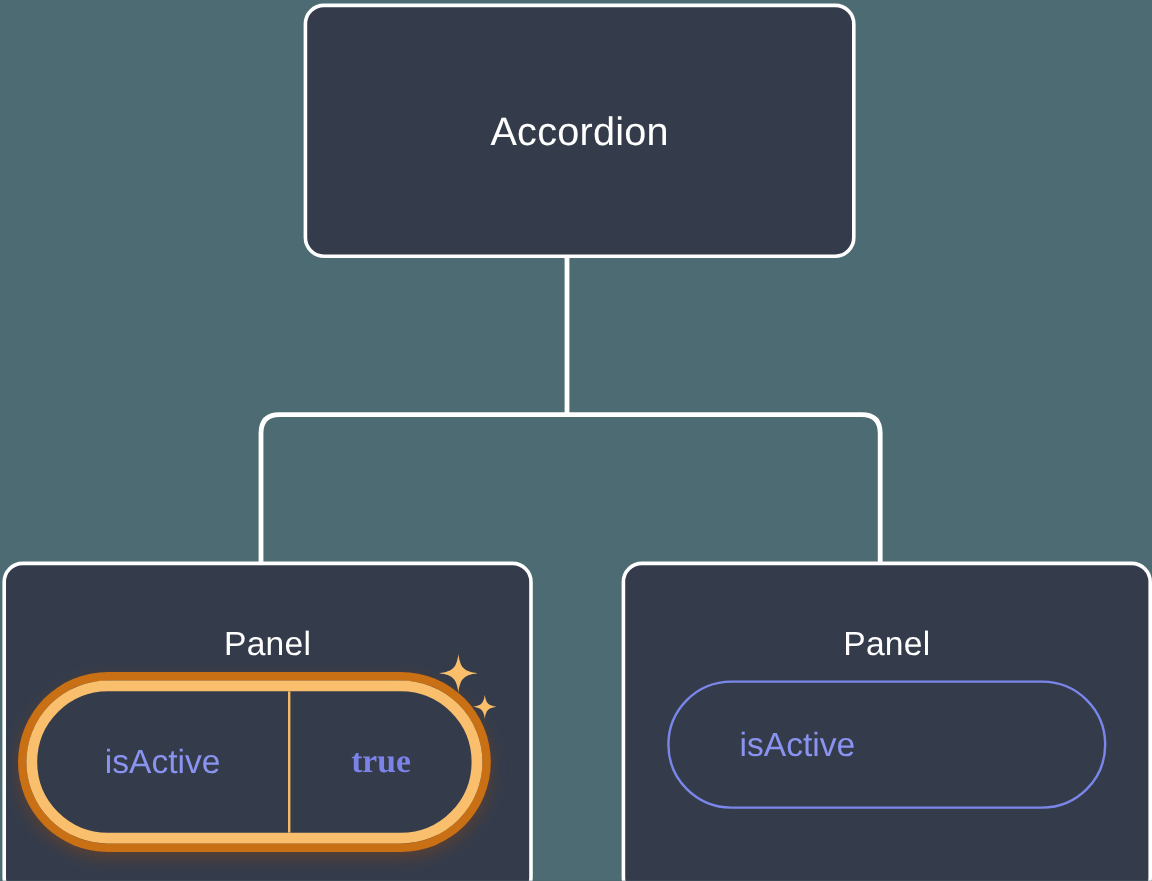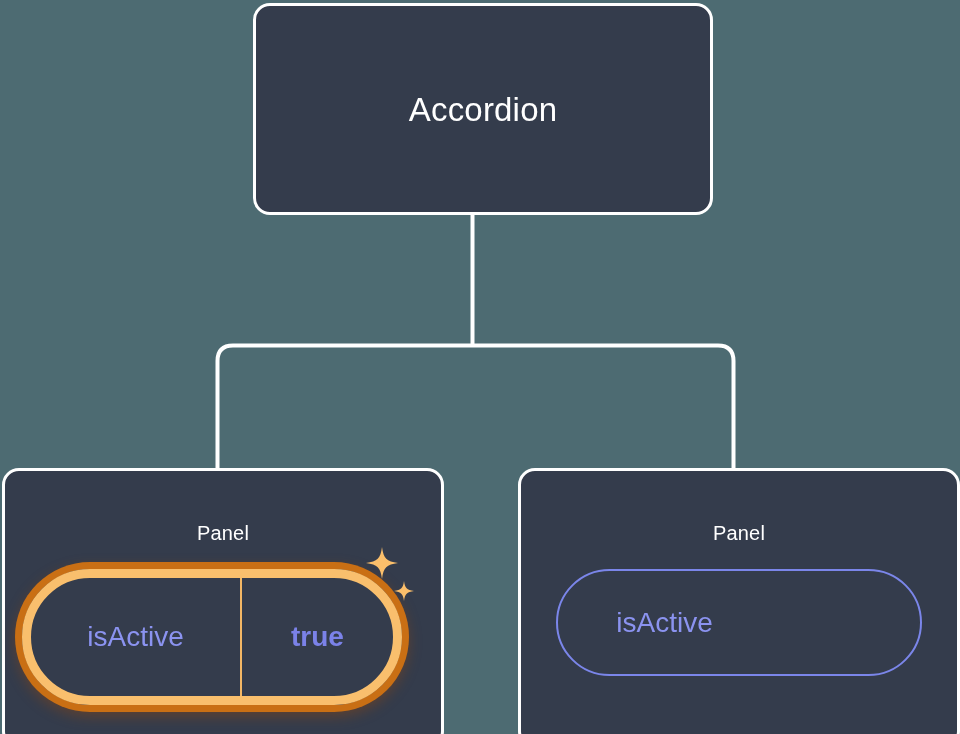--- a/index.html
+++ b/index.html
@@ -40,29 +40,29 @@
     top:468px;
     display:flex;
     flex-direction:column;
     align-items:center;
   }
   #panel-node-left{left:2px;}
   #panel-node-right{left:518px;}
 
   .node-title-sm{
     color:#ffffff;
-    font-size:20px;
+    font-size:28px;
     font-weight:400;
     margin-top:52px;
     line-height:1;
     letter-spacing:.2px;
   }
 
   
-  .pill-wrap{position:relative;margin-top:26px;}
+  .pill-wrap{position:relative;margin-top:16px;}
 
   .pill{
     box-sizing:border-box;
     display:flex;
     align-items:stretch;
     border-radius:999px;
     overflow:hidden;
   }
   .pill-cell{
     display:flex;align-items:center;justify-content:center;
@@ -91,20 +91,21 @@
       0 0 0 7px #c96f14,
       0 5px 14px 6px rgba(150,72,10,.45);
   }
   .pill-hl .pill-cell{font-weight:400;}
   .pill-hl .cell-key{width:209px;color:#8b93f0;}
   .pill-hl .cell-val{
     flex:1;
     border-left:2px solid #f3b765;
     color:#7b82e8;
     font-weight:700;
+    font-family:Liberation Serif, serif;
   }
 
   
   .sparkles{position:absolute;right:-24px;top:-28px;width:70px;height:78px;pointer-events:none;}
 
   
   #pill-wrap-left{margin-left:-22px;}
   #pill-wrap-right{margin-left:0px;}
 </style>
 </head>

